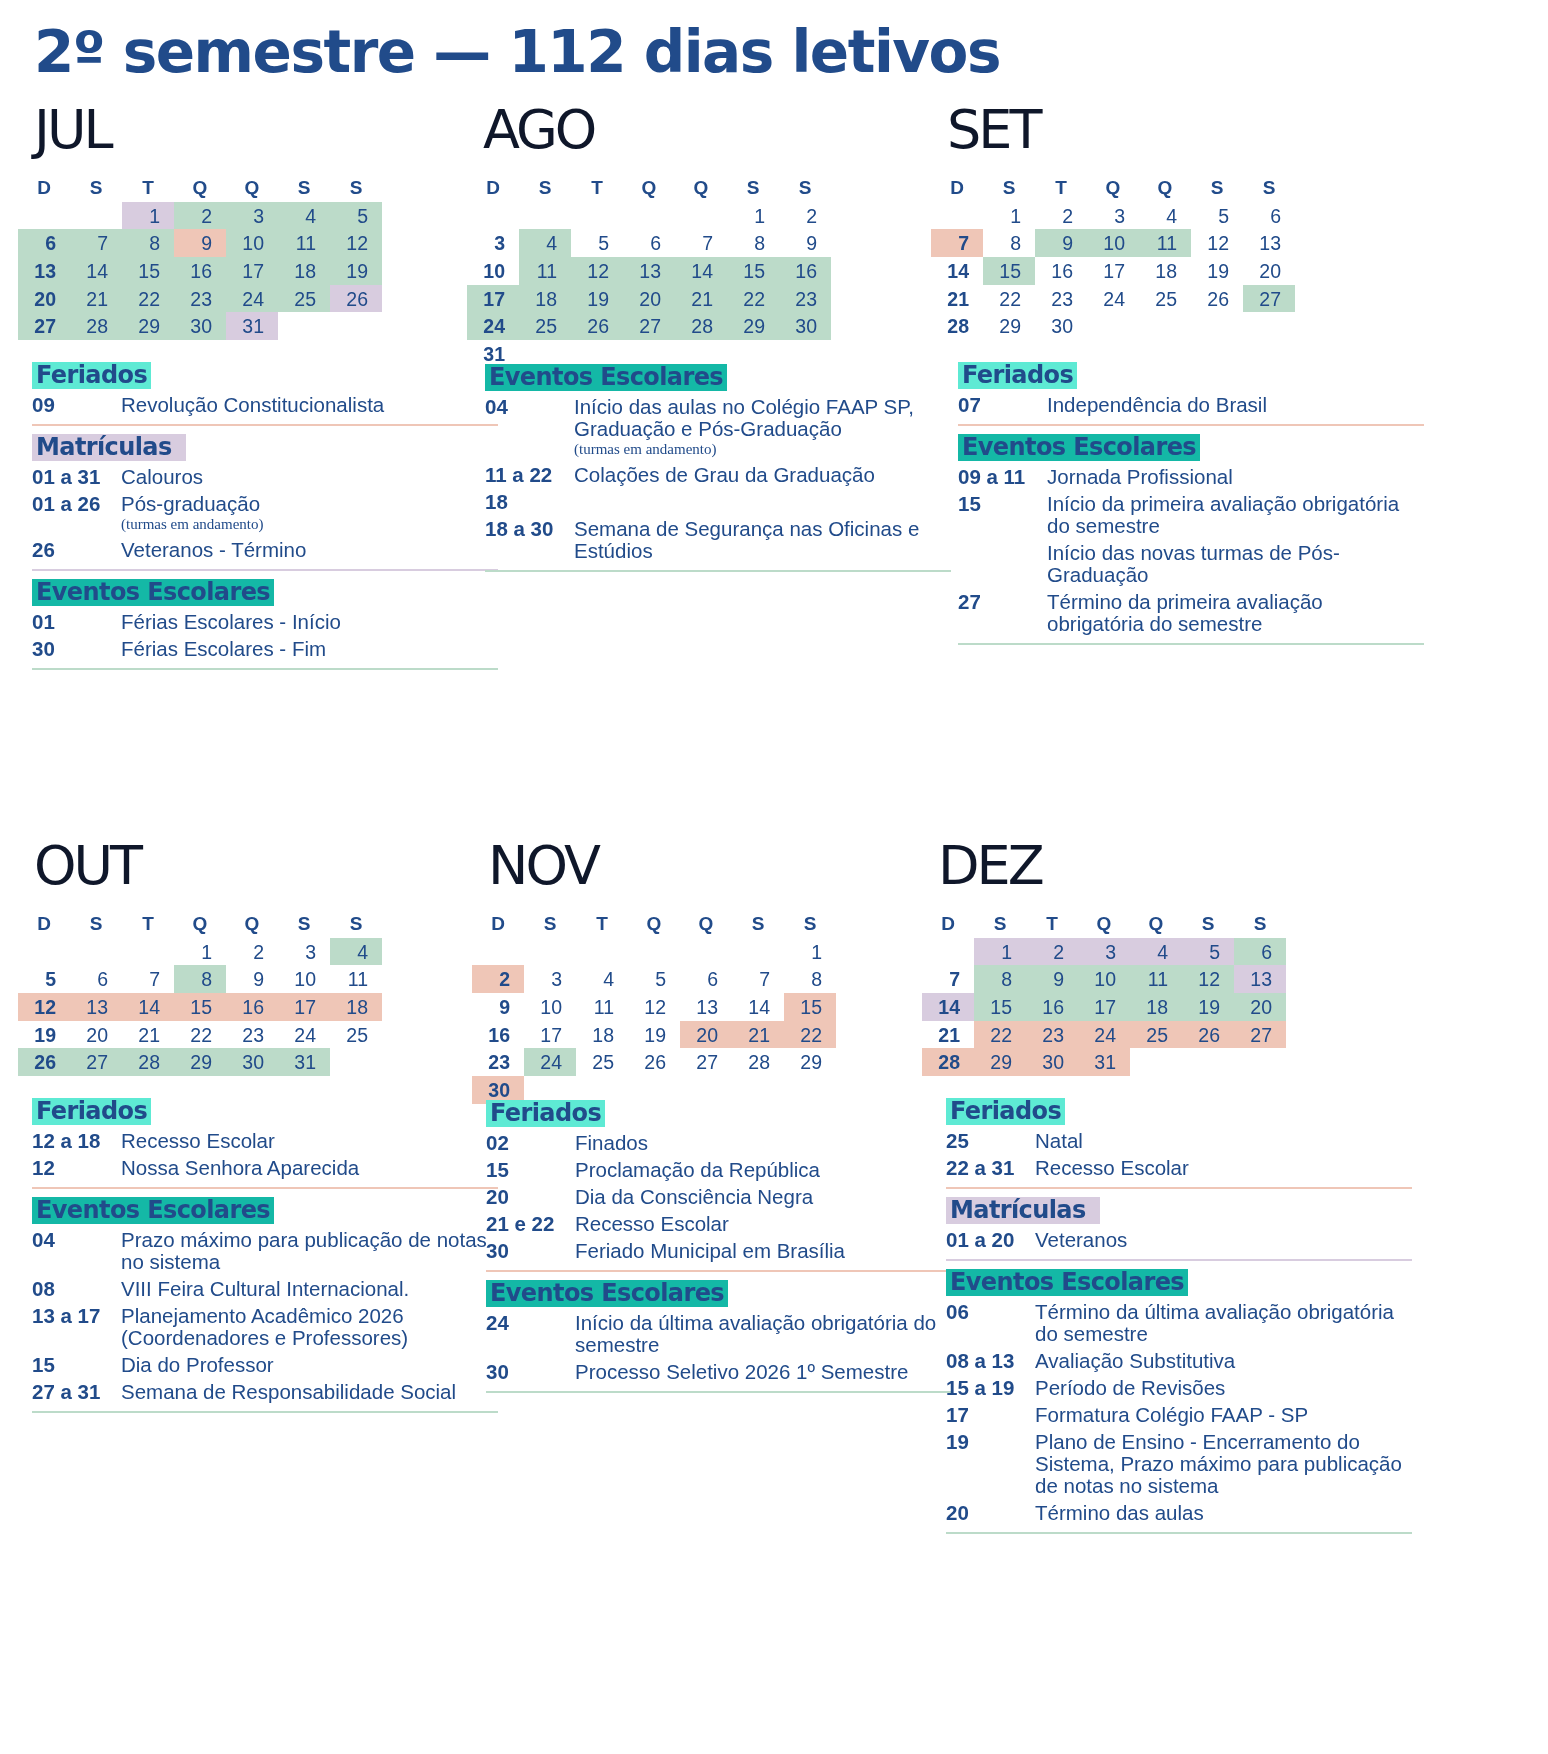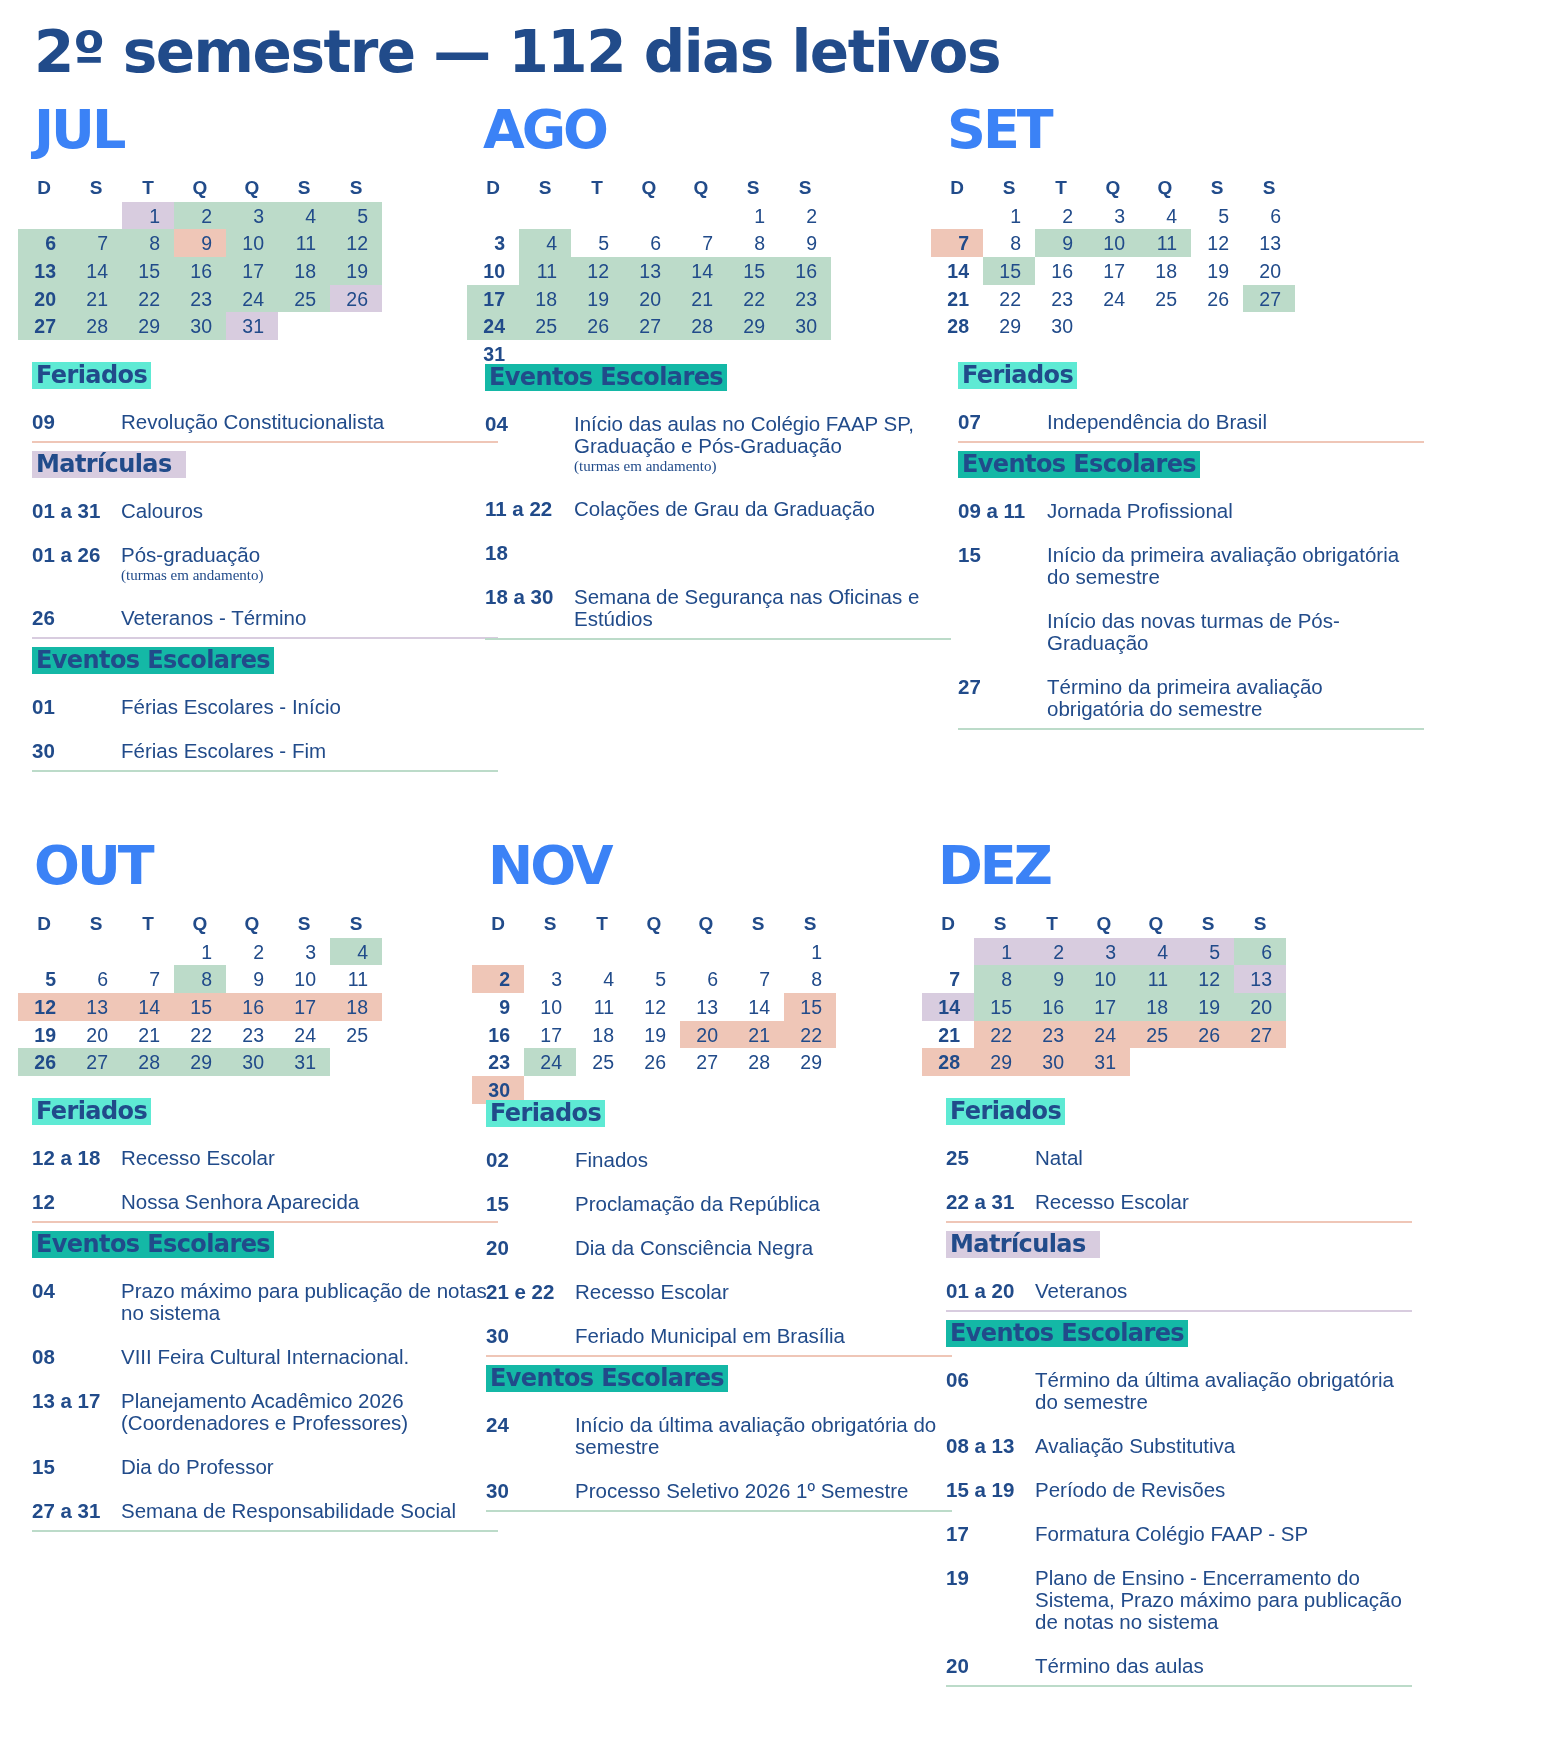--- a/index.html
+++ b/index.html
@@ -1,39 +1,39 @@
 <!DOCTYPE html>
 <html><head>
 <meta charset="utf-8">
 <style>
   html, body { margin:0; padding:0; background:#ffffff; }
   body { width:1548px; height:1754px; position:relative; overflow:hidden;
          font-family:"Liberation Sans", sans-serif; color:#214b8a; }
   .title { position:absolute; left:34px; top:18px; font-size:58px; font-weight:bold;
            letter-spacing:-1.5px; color:#214b8a; font-family:"DejaVu Sans", sans-serif; }
   .month { position:absolute; width:500px; }
-  .mname { position:absolute; left:16px; top:0; font-size:54px; font-weight:bold;
-           letter-spacing:-3px; color:#3b82f6; font-family:"DejaVu Sans", sans-serif; line-height:60px; }
+  .mname { position:absolute; left:16px; top:0; font-size:54px; font-weight:normal;
+           letter-spacing:-3px; color:#0f172a; font-family:"DejaVu Sans", sans-serif; line-height:60px; }
   .grid { position:absolute; left:0; top:74px; width:364px; }
   .hdr, .wk { display:flex; height:27.7px; }
   .hdr div { width:52px; text-align:center; font-weight:bold; font-size:19px; line-height:27px; }
   .wk div { width:52px; height:27.7px; text-align:right; padding-right:14px; box-sizing:border-box;
             font-size:19.5px; line-height:28px; }
   .wk div.sun { font-weight:bold; }
   .c-green { background:#bcdbc9; }
   .c-pink { background:#efc6b7; }
   .c-lilac { background:#d8ccdf; }
   .legend { position:absolute; left:16px; width:466px; }
   .sec { margin-bottom:6px; }
   .sec-title { display:inline-block; font-weight:bold; font-size:24px; line-height:27px;
                padding:0 4px; letter-spacing:-0.6px; font-family:"DejaVu Sans", sans-serif; }
   .sec-title.feriados { background:#5eead4; }
   .sec-title.matriculas { background:#d8ccdf; padding-right:14px; }
   .sec-title.eventos { background:#14b8a6; }
-  .row { display:flex; font-size:20.5px; line-height:22px; margin-top:22px; }
+  .row { display:flex; font-size:20.5px; line-height:22px; margin-top:5px; }
   .row .d { width:89px; flex:none; font-weight:bold; white-space:nowrap; }
   .row .t { flex:1; }
   .row .t .sub { display:block; font-size:15px; line-height:19px;font-family:Liberation Serif, serif; }
   .rule { height:2px; margin-top:8px; margin-bottom:8px; }
   .rule.feriados { background:#efc6b7; }
   .rule.matriculas { background:#d8ccdf; }
   .rule.eventos { background:#bcdbc9; }
 </style>
 </head>
 <body>

